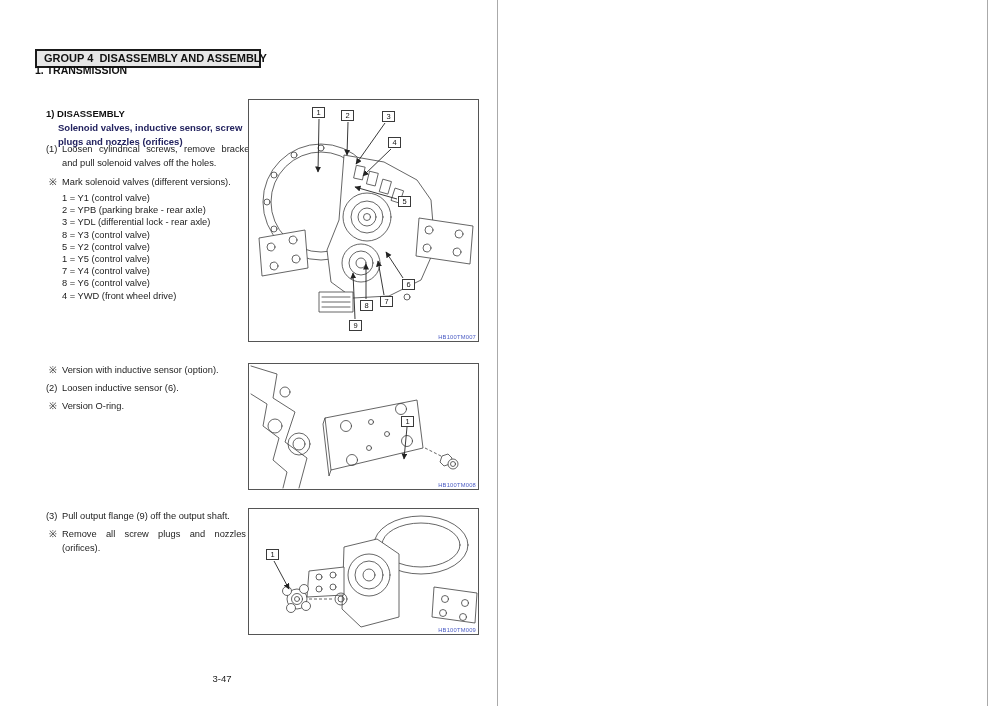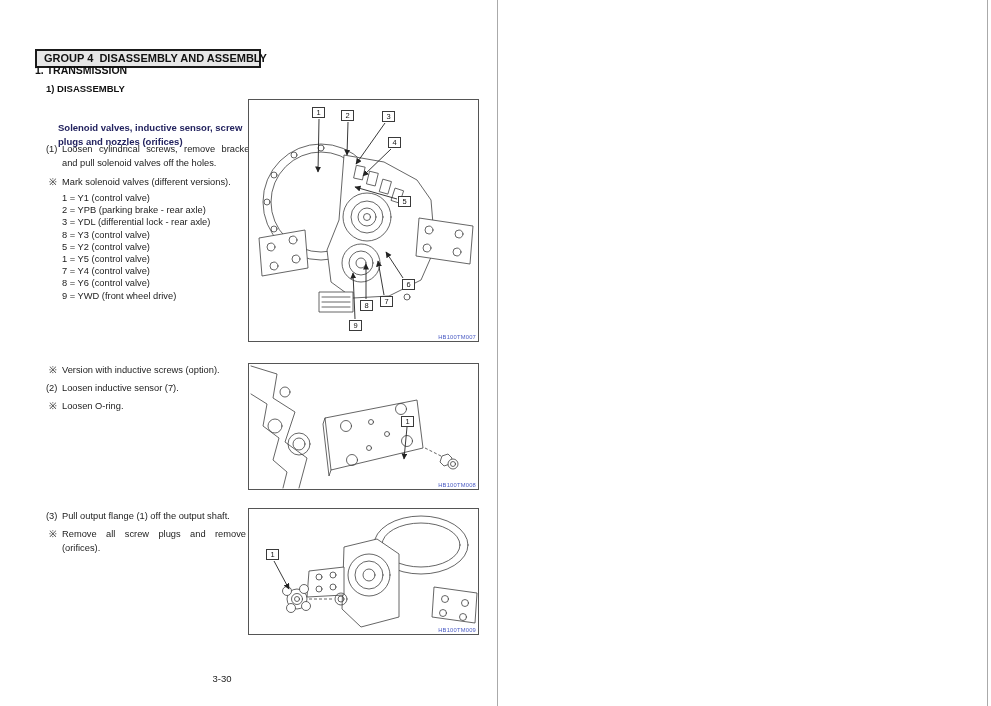--- a/index.html
+++ b/index.html
@@ -43,21 +43,21 @@
 <body>
 
 <div id="sheet">
   <div class="vline" style="left:497px"></div>
   <div class="vline" style="left:987px"></div>
 
   <div class="page" style="left:0;width:497px">
 
     <div class="hbar">GROUP 4  DISASSEMBLY AND ASSEMBLY</div>
     <div class="title1" style="left:35px;top:64px">1. TRANSMISSION</div>
-    <div class="title2" style="left:46px;top:83px">1) DISASSEMBLY</div>
+    <div class="title2" style="left:46px;top:108px">1) DISASSEMBLY</div>
     <div class="topic" style="left:58px;top:109px;width:198px">Solenoid valves, inductive sensor, screw plugs and nozzles (orifices)</div>
 
     <div class="para" style="left:46px;top:143px">
       <span class="marker">(1)</span>
       <div class="ptext" style="width:190px">Loosen cylindrical screws, remove bracket and pull solenoid valves off the holes.</div>
     </div>
 
     <div class="para" style="left:46px;top:176px">
       <span class="marker notemark">※</span>
       <div class="ptext" style="width:198px">Mark solenoid valves (different versions).</div>
@@ -65,21 +65,21 @@
 
     <div class="vlist" style="left:62px;top:192px">
       <div>1 = Y1 (control valve)</div>
       <div>2 = YPB (parking brake - rear axle)</div>
       <div>3 = YDL (differential lock - rear axle)</div>
       <div>8 = Y3 (control valve)</div>
       <div>5 = Y2 (control valve)</div>
       <div>1 = Y5 (control valve)</div>
       <div>7 = Y4 (control valve)</div>
       <div>8 = Y6 (control valve)</div>
-      <div>9 = YWD (front wheel drive)</div>
+      <div>4 = YWD (front wheel drive)</div>
     </div>
 
     <div class="fig" style="left:248px;top:99px;width:231px;height:243px">
       <svg width="229" height="241" viewBox="0 0 229 241">
         <defs>
             <marker id="ah1" markerWidth="7" markerHeight="7" refX="5.5" refY="3" orient="auto" markerUnits="userSpaceOnUse">
               <path d="M0,0 L6,3 L0,6 Z" fill="#222"></path>
             </marker>
           </defs>
         <circle class="ln" cx="72" cy="102" r="58"></circle>
@@ -136,29 +136,29 @@
       <div class="callout" style="left:149px;top:96px">5</div>
       <div class="callout" style="left:153px;top:179px">6</div>
       <div class="callout" style="left:131px;top:196px">7</div>
       <div class="callout" style="left:111px;top:200px">8</div>
       <div class="callout" style="left:100px;top:220px">9</div>
       <div class="figcode">HB100TM007</div>
     </div>
 
     <div class="para" style="left:46px;top:364px">
       <span class="marker notemark">※</span>
-      <div class="ptext" style="width:198px">Version with inductive screws (option).</div>
+      <div class="ptext" style="width:198px">Version with inductive sensor (option).</div>
     </div>
     <div class="para" style="left:46px;top:382px">
       <span class="marker">(2)</span>
-      <div class="ptext" style="width:190px">Loosen inductive sensor (7).</div>
+      <div class="ptext" style="width:190px">Loosen inductive sensor (6).</div>
     </div>
     <div class="para" style="left:46px;top:400px">
       <span class="marker notemark">※</span>
-      <div class="ptext" style="width:198px">Loosen O-ring.</div>
+      <div class="ptext" style="width:198px">Version O-ring.</div>
     </div>
 
     <div class="fig" style="left:248px;top:363px;width:231px;height:127px">
       <svg width="229" height="125" viewBox="0 0 229 125">
         <defs>
             <marker id="ah2" markerWidth="7" markerHeight="7" refX="5.5" refY="3" orient="auto" markerUnits="userSpaceOnUse">
               <path d="M0,0 L6,3 L0,6 Z" fill="#222"></path>
             </marker>
           </defs>
         <path class="ln" d="M2,2 L28,10 L24,34 L46,48 L36,78 L58,94 L50,124"></path>
@@ -181,25 +181,25 @@
         <circle class="lnf" cx="204" cy="100" r="5"></circle>
           <circle class="ln" cx="204" cy="100" r="2.5"></circle>
         <line class="lead" x1="158" y1="63" x2="155" y2="95" marker-end="url(#ah2)"></line>
       </svg>
       <div class="callout" style="left:152px;top:52px">1</div>
       <div class="figcode">HB100TM008</div>
     </div>
 
     <div class="para" style="left:46px;top:510px">
       <span class="marker">(3)</span>
-      <div class="ptext" style="width:208px">Pull output flange (1) off the output shaft.</div>
+      <div class="ptext" style="width:208px">Pull output flange (9) off the output shaft.</div>
     </div>
     <div class="para" style="left:46px;top:528px">
       <span class="marker notemark">※</span>
-      <div class="ptext" style="width:184px">Remove all screw plugs and remove (orifices).</div>
+      <div class="ptext" style="width:184px">Remove all screw plugs and nozzles (orifices).</div>
     </div>
 
     <div class="fig" style="left:248px;top:508px;width:231px;height:127px">
       <svg width="229" height="125" viewBox="0 0 229 125">
         <defs>
             <marker id="ah3" markerWidth="7" markerHeight="7" refX="5.5" refY="3" orient="auto" markerUnits="userSpaceOnUse">
               <path d="M0,0 L6,3 L0,6 Z" fill="#222"></path>
             </marker>
           </defs>
         <ellipse class="ln" cx="172" cy="36" rx="47" ry="29"></ellipse>
@@ -227,21 +227,21 @@
           <circle class="lnf" cx="42" cy="99" r="4.5"></circle>
         <circle class="lnf" cx="57" cy="97" r="4.5"></circle>
           <circle class="lnf" cx="55" cy="80" r="4.5"></circle>
         <path class="dsh" d="M60,90 L84,90"></path>
         <line class="lead" x1="25" y1="52" x2="40" y2="80" marker-end="url(#ah3)"></line>
       </svg>
       <div class="callout" style="left:17px;top:40px">1</div>
       <div class="figcode">HB100TM009</div>
     </div>
 
-    <div class="pagenum" style="left:172px">3-30</div>
+    <div class="pagenum" style="left:172px">3-47</div>
   </div>
 
   <div class="page" style="left:497px;width:494px">
 
     
     
 
     
 
     

